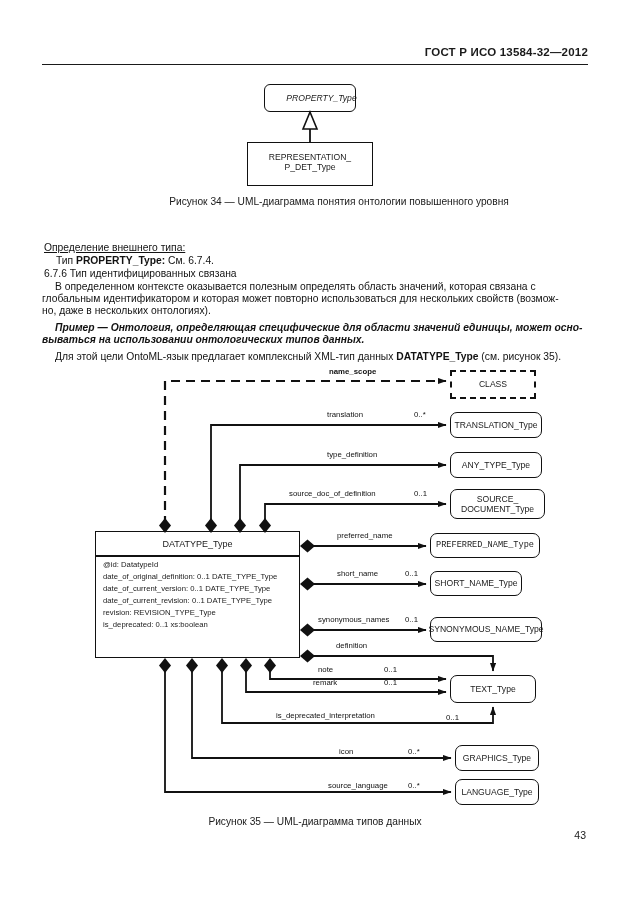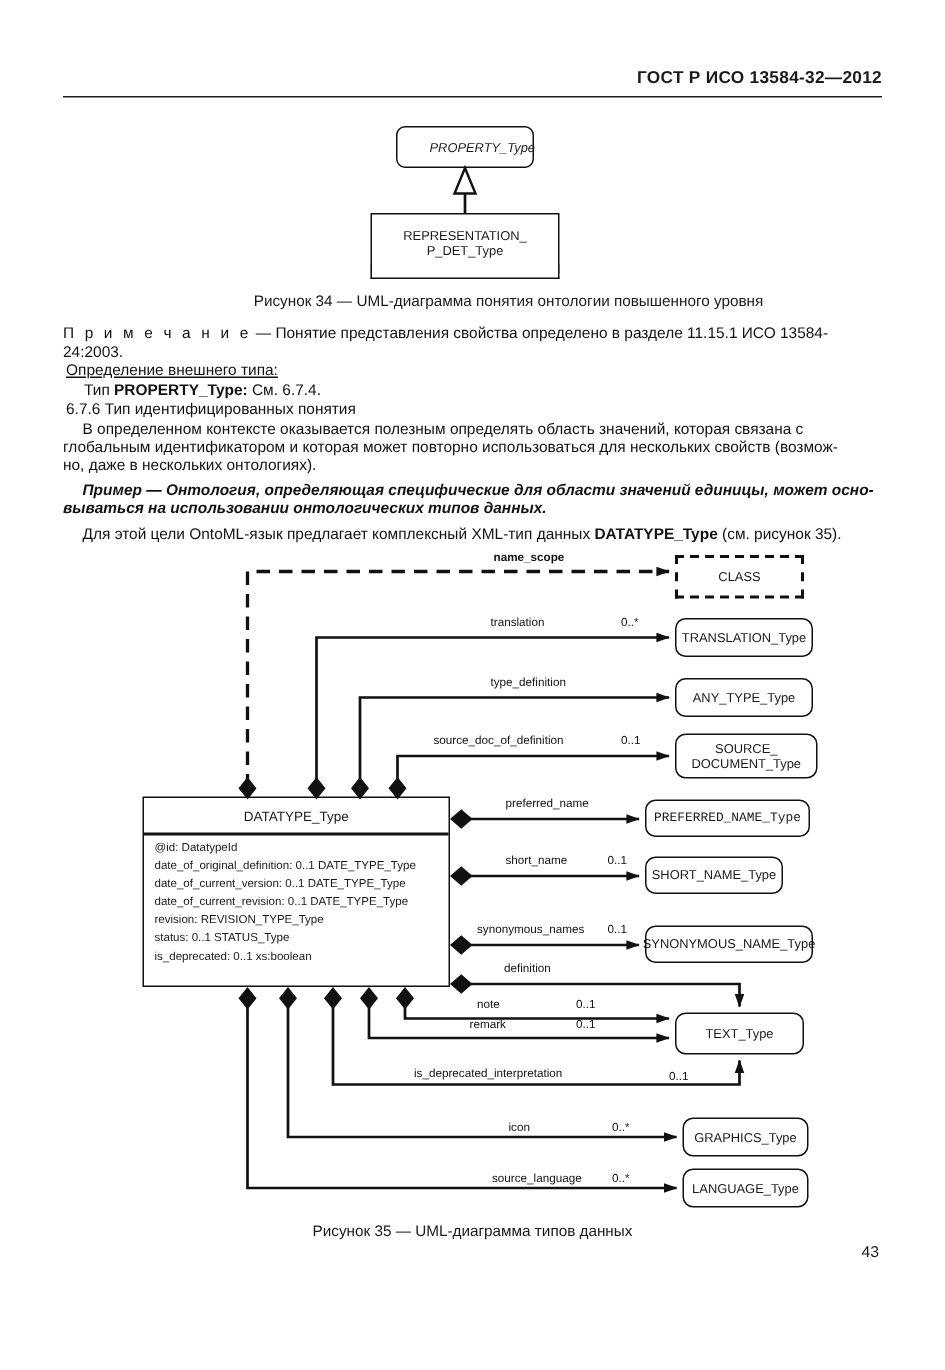--- a/index.html
+++ b/index.html
@@ -64,31 +64,28 @@
   <div class="dbox sqbox" id="f34-rep2" style="left:247px;top:176px;width:126px;height:10px;border-top:none;"></div>
 
   <svg class="lines">
 
     <line x1="310" y1="142" x2="310" y2="129" stroke="#111" stroke-width="1.8"></line>
     <polygon points="310,112 303,129 317,129" fill="#fff" stroke="#111" stroke-width="1.6"></polygon>
   </svg>
 
   <div class="cap" style="top:196px;padding-left:24px;">Рисунок 34 — UML-диаграмма понятия онтологии повышенного уровня</div>
 
-  <div class="txt" style="left:42px;top:217px;width:546px;">
-    <span class="sp">П р и м е ч а н и е</span><span> — Понятие представления свойства определено в разделе 11.15.1 ИСО 13584-24:2003.</span>
-  </div>
 
   <div class="txt u" style="left:44px;top:242px;">Определение внешнего типа:</div>
 
   <div class="txt" style="left:56px;top:255px;">
     <span>Тип </span><span class="b">PROPERTY_Type:</span><span> См. 6.7.4.</span>
   </div>
 
-  <div class="txt" style="left:44px;top:268px;">6.7.6 Тип идентифицированных понятия</div>
+  <div class="txt" style="left:44px;top:268px;">6.7.6 Тип идентифицированных связана</div>
 
   <div class="txt" style="left:55px;top:281px;">В определенном контексте оказывается полезным определять область значений, которая связана с</div>
   <div class="txt" style="left:42px;top:293px;">глобальным идентификатором и которая может повторно использоваться для нескольких свойств (возмож-</div>
   <div class="txt" style="left:42px;top:305px;">но, даже в нескольких онтологиях).</div>
 
   <div class="txt bi" style="left:55px;top:322px;">Пример — Онтология, определяющая специфические для области значений единицы, может осно-</div>
   <div class="txt bi" style="left:42px;top:334px;">вываться на использовании онтологических типов данных.</div>
 
   <div class="txt" style="left:55px;top:351px;">
     <span>Для этой цели OntoML-язык предлагает комплексный XML-тип данных </span><span class="b">DATATYPE_Type</span><span> (см. рисунок 35).</span>
@@ -137,21 +134,20 @@
 
   <div id="dt-box">
     <div id="dt-title">DATATYPE_Type</div>
     <div id="dt-sep"></div>
     <div id="dt-attrs">
       <div>@id: DatatypeId</div>
       <div>date_of_original_definition: 0..1 DATE_TYPE_Type</div>
       <div>date_of_current_version: 0..1  DATE_TYPE_Type</div>
       <div>date_of_current_revision: 0..1 DATE_TYPE_Type</div>
       <div>revision: REVISION_TYPE_Type</div>
-      <div>status: 0..1 STATUS_Type</div>
       <div>is_deprecated: 0..1 xs:boolean</div>
     </div>
   </div>
 
   <svg class="lines">
     <defs>
       <marker id="arr" markerWidth="9" markerHeight="9" refX="8.4" refY="3.2" orient="auto" markerUnits="userSpaceOnUse">
         <path d="M0,0 L9,3.2 L0,6.4 z" fill="#111"></path>
       </marker>
       <marker id="arrd" markerWidth="9" markerHeight="9" refX="8.4" refY="3.2" orient="auto" markerUnits="userSpaceOnUse">

